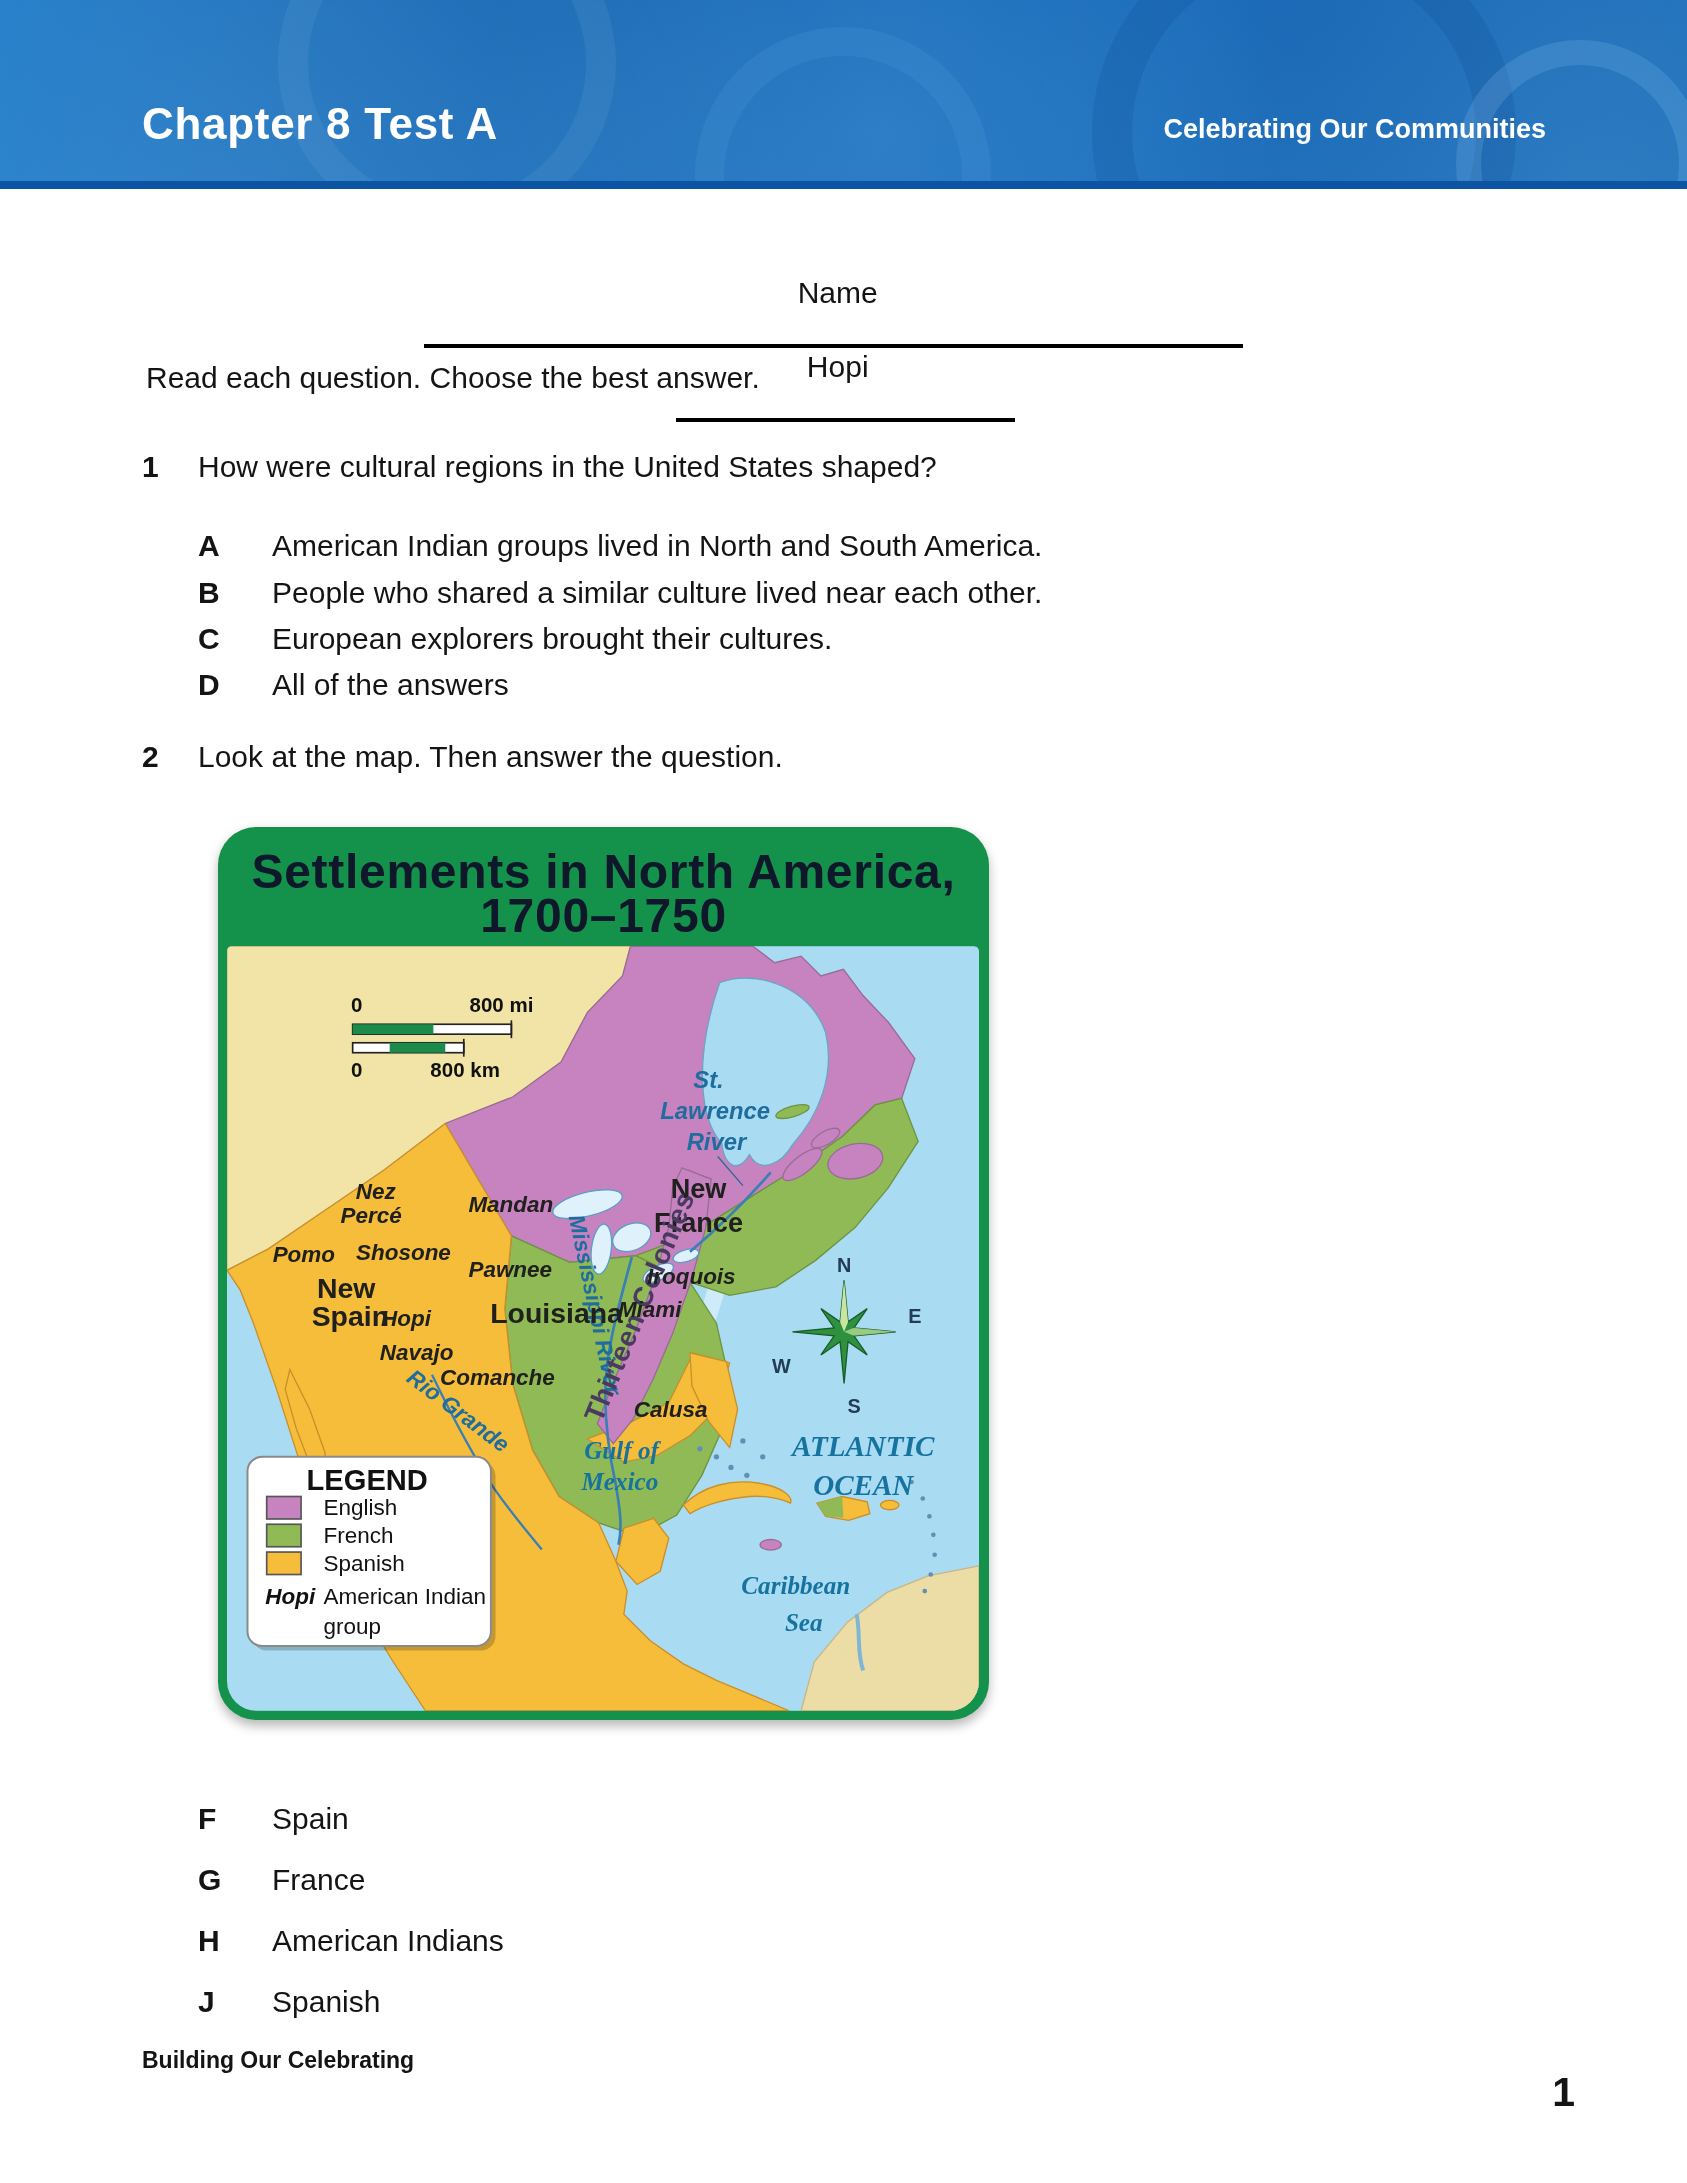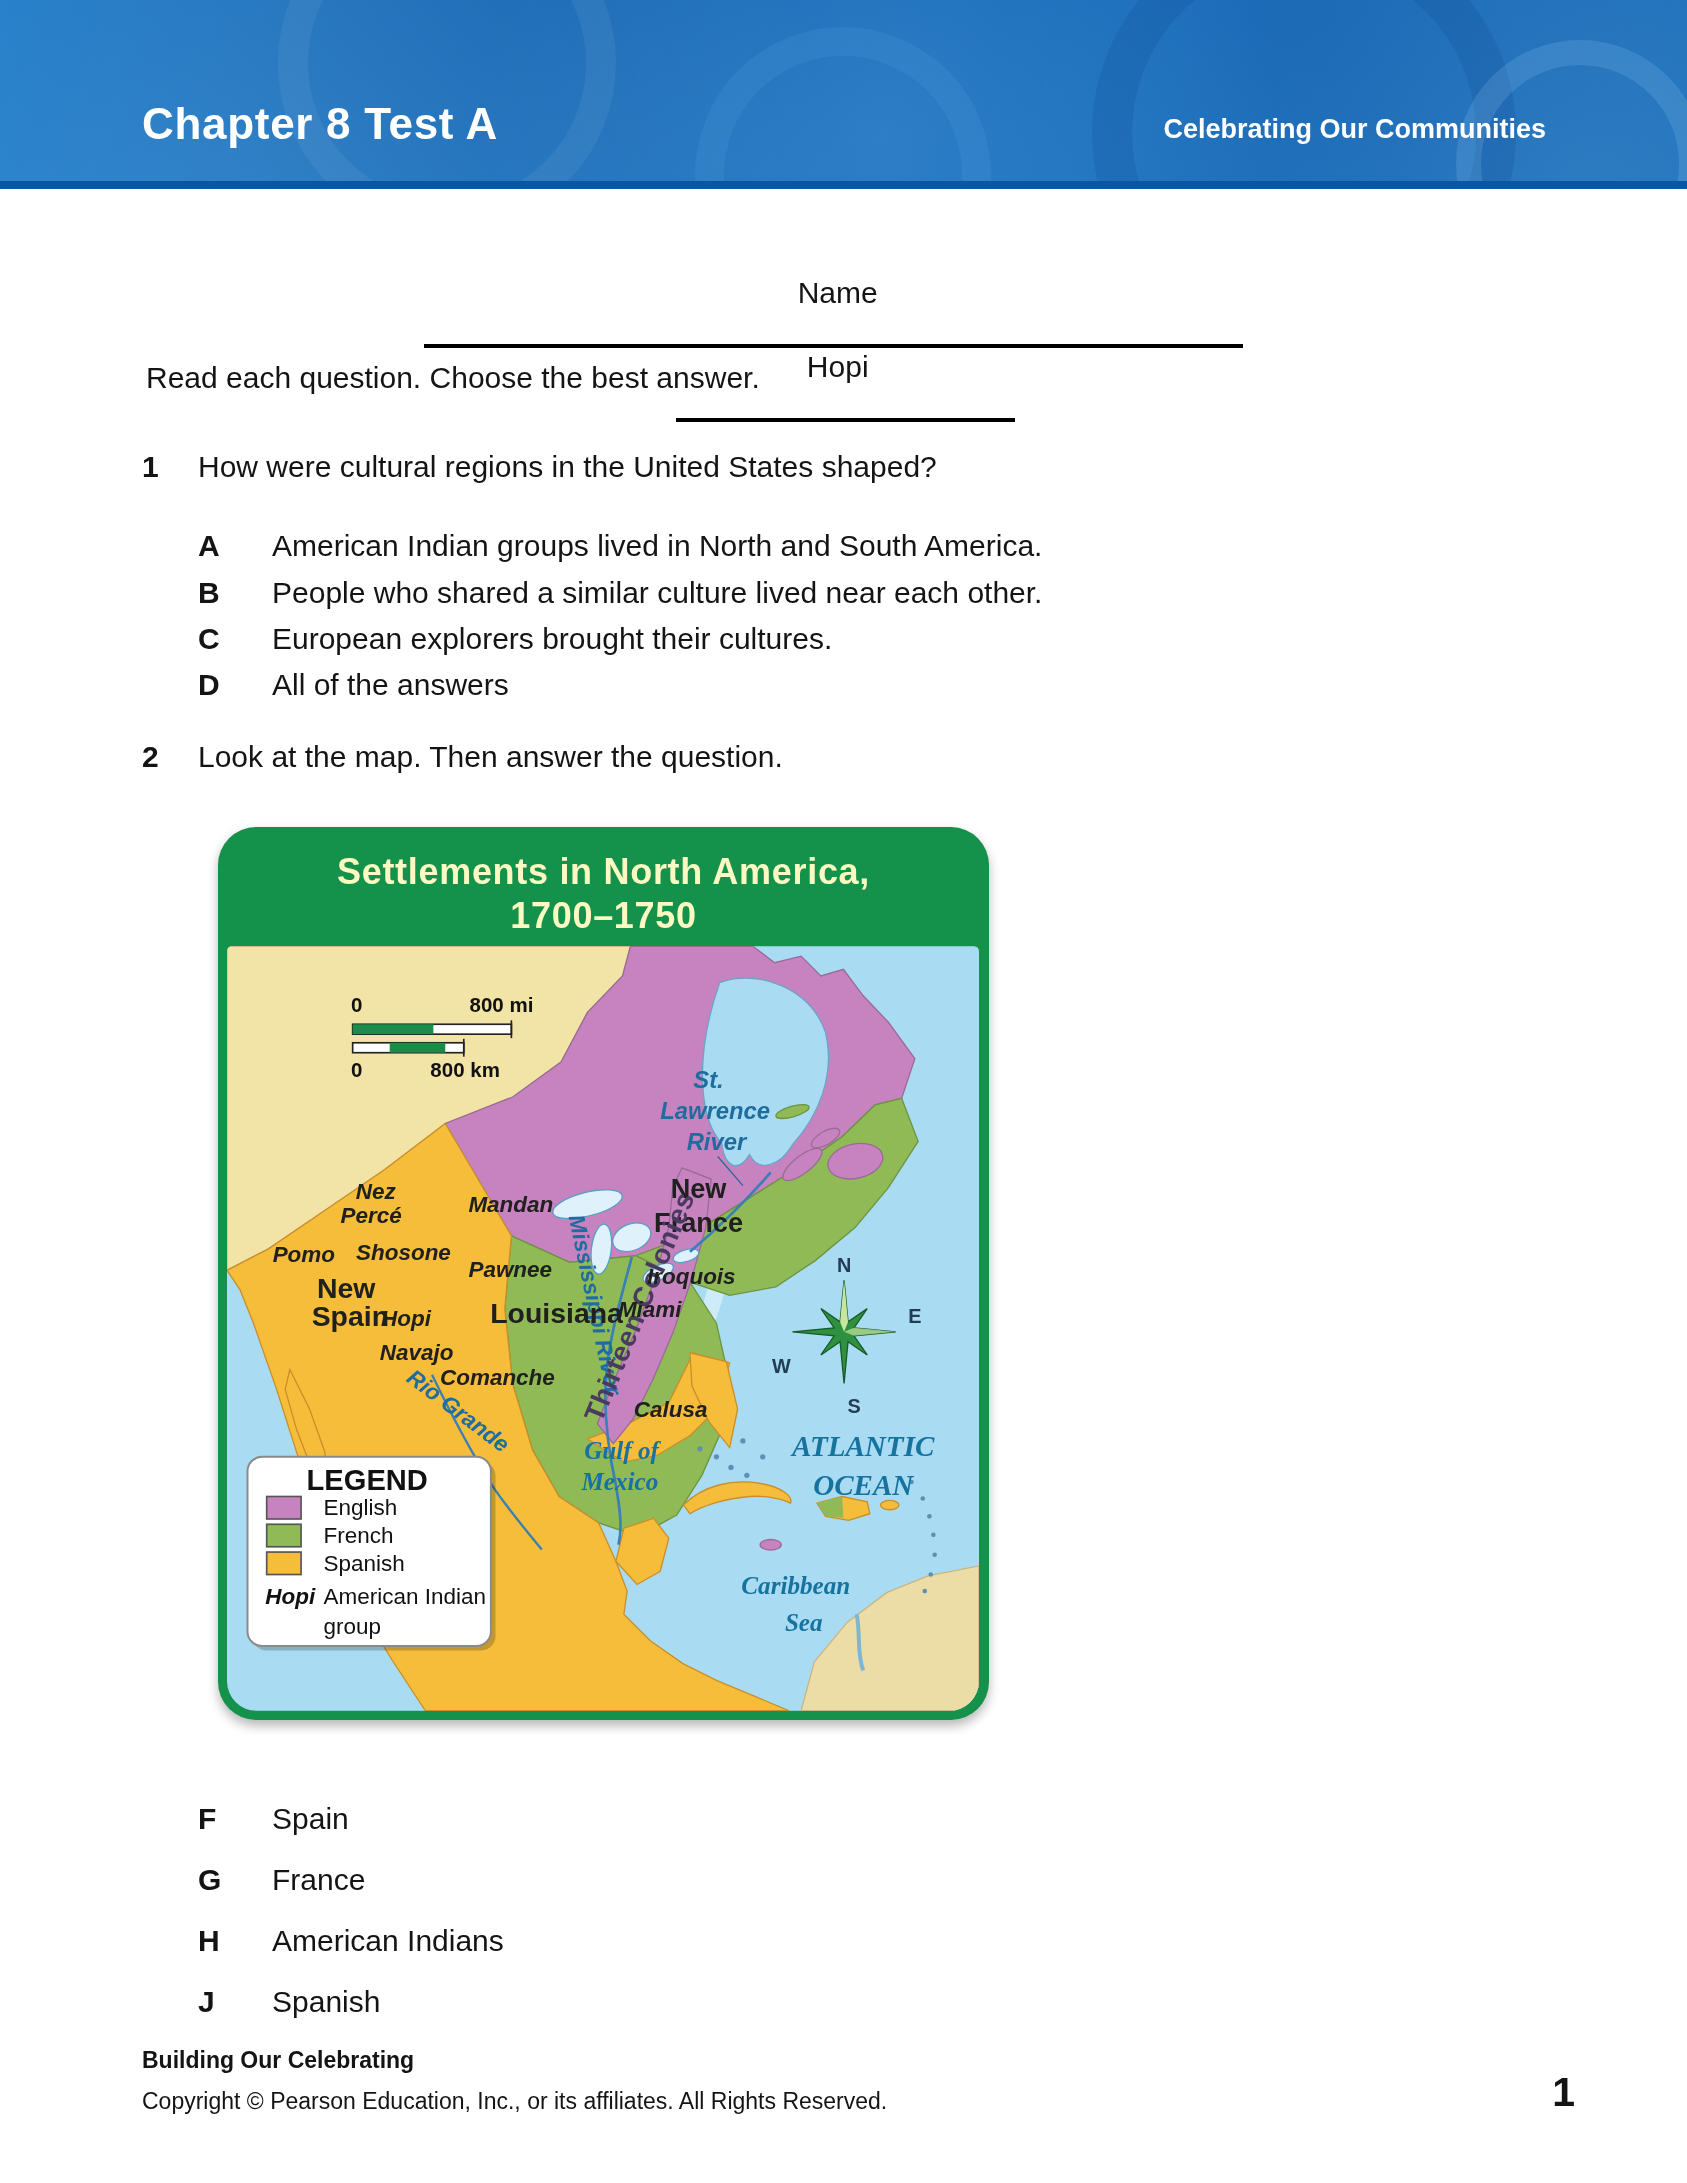--- a/index.html
+++ b/index.html
@@ -36,22 +36,22 @@
   
   .q-row{position:absolute;left:142px;display:flex;font-size:30px;line-height:1.12;}
   .q-num{width:56px;font-weight:bold;flex:none;}
   .opt-row{position:absolute;left:198px;display:flex;font-size:30px;line-height:1.12;}
   .opt-letter{width:74px;font-weight:bold;flex:none;}
   .subq{position:absolute;left:198px;top:1745px;font-size:30px;margin:0;}
 
   
   .map-frame{position:absolute;left:218px;top:827px;width:771px;height:893px;
              border-radius:38px;box-shadow:0 5.3px 10.6px rgba(0,0,0,0.28);}
-  .map-title{position:absolute;top:22.5px;left:0;right:0;text-align:center;color:#fef9c3;
-             font-size:36px;font-weight:bold;line-height:44px;letter-spacing:0.7px;margin:0;}
+  .map-title{position:absolute;top:22.5px;left:0;right:0;text-align:center;color:#0f172a;
+             font-size:48px;font-weight:bold;line-height:44px;letter-spacing:0.7px;margin:0;}
   .map-canvas{position:absolute;left:9.3px;top:119px;width:752px;height:765px;
               border-radius:5.3px 5.3px 30px 30px;overflow:hidden;}
 
   
   text{font-family:"Liberation Sans",sans-serif;}
   .grp{font-style:italic;font-weight:600;font-size:34px;fill:#20201e;}
   .colonial{font-weight:700;font-size:43px;fill:#20201e;}
   .nf{font-weight:700;font-size:41px;fill:#20201e;}
   .riv{font-style:italic;font-weight:700;fill:#1e6d9e;}
   .ocean{font-family:"Liberation Serif",serif;font-style:italic;font-weight:700;fill:#16729f;}
@@ -278,17 +278,16 @@
   <div class="opt-row" style="top:1924px;">
     <span class="opt-letter">H</span>
     <span>American Indians</span>
   </div>
   <div class="opt-row" style="top:1985px;">
     <span class="opt-letter">J</span>
     <span>Spanish</span>
   </div>
 
   <div class="program">Building Our Celebrating</div>
-  <div class="copyright">Copyright © Pearson Education, Inc., or its affiliates. All Rights Reserved.</div>
   <div class="page-num">1</div>
 
 </div>
 
 
 </body></html>

